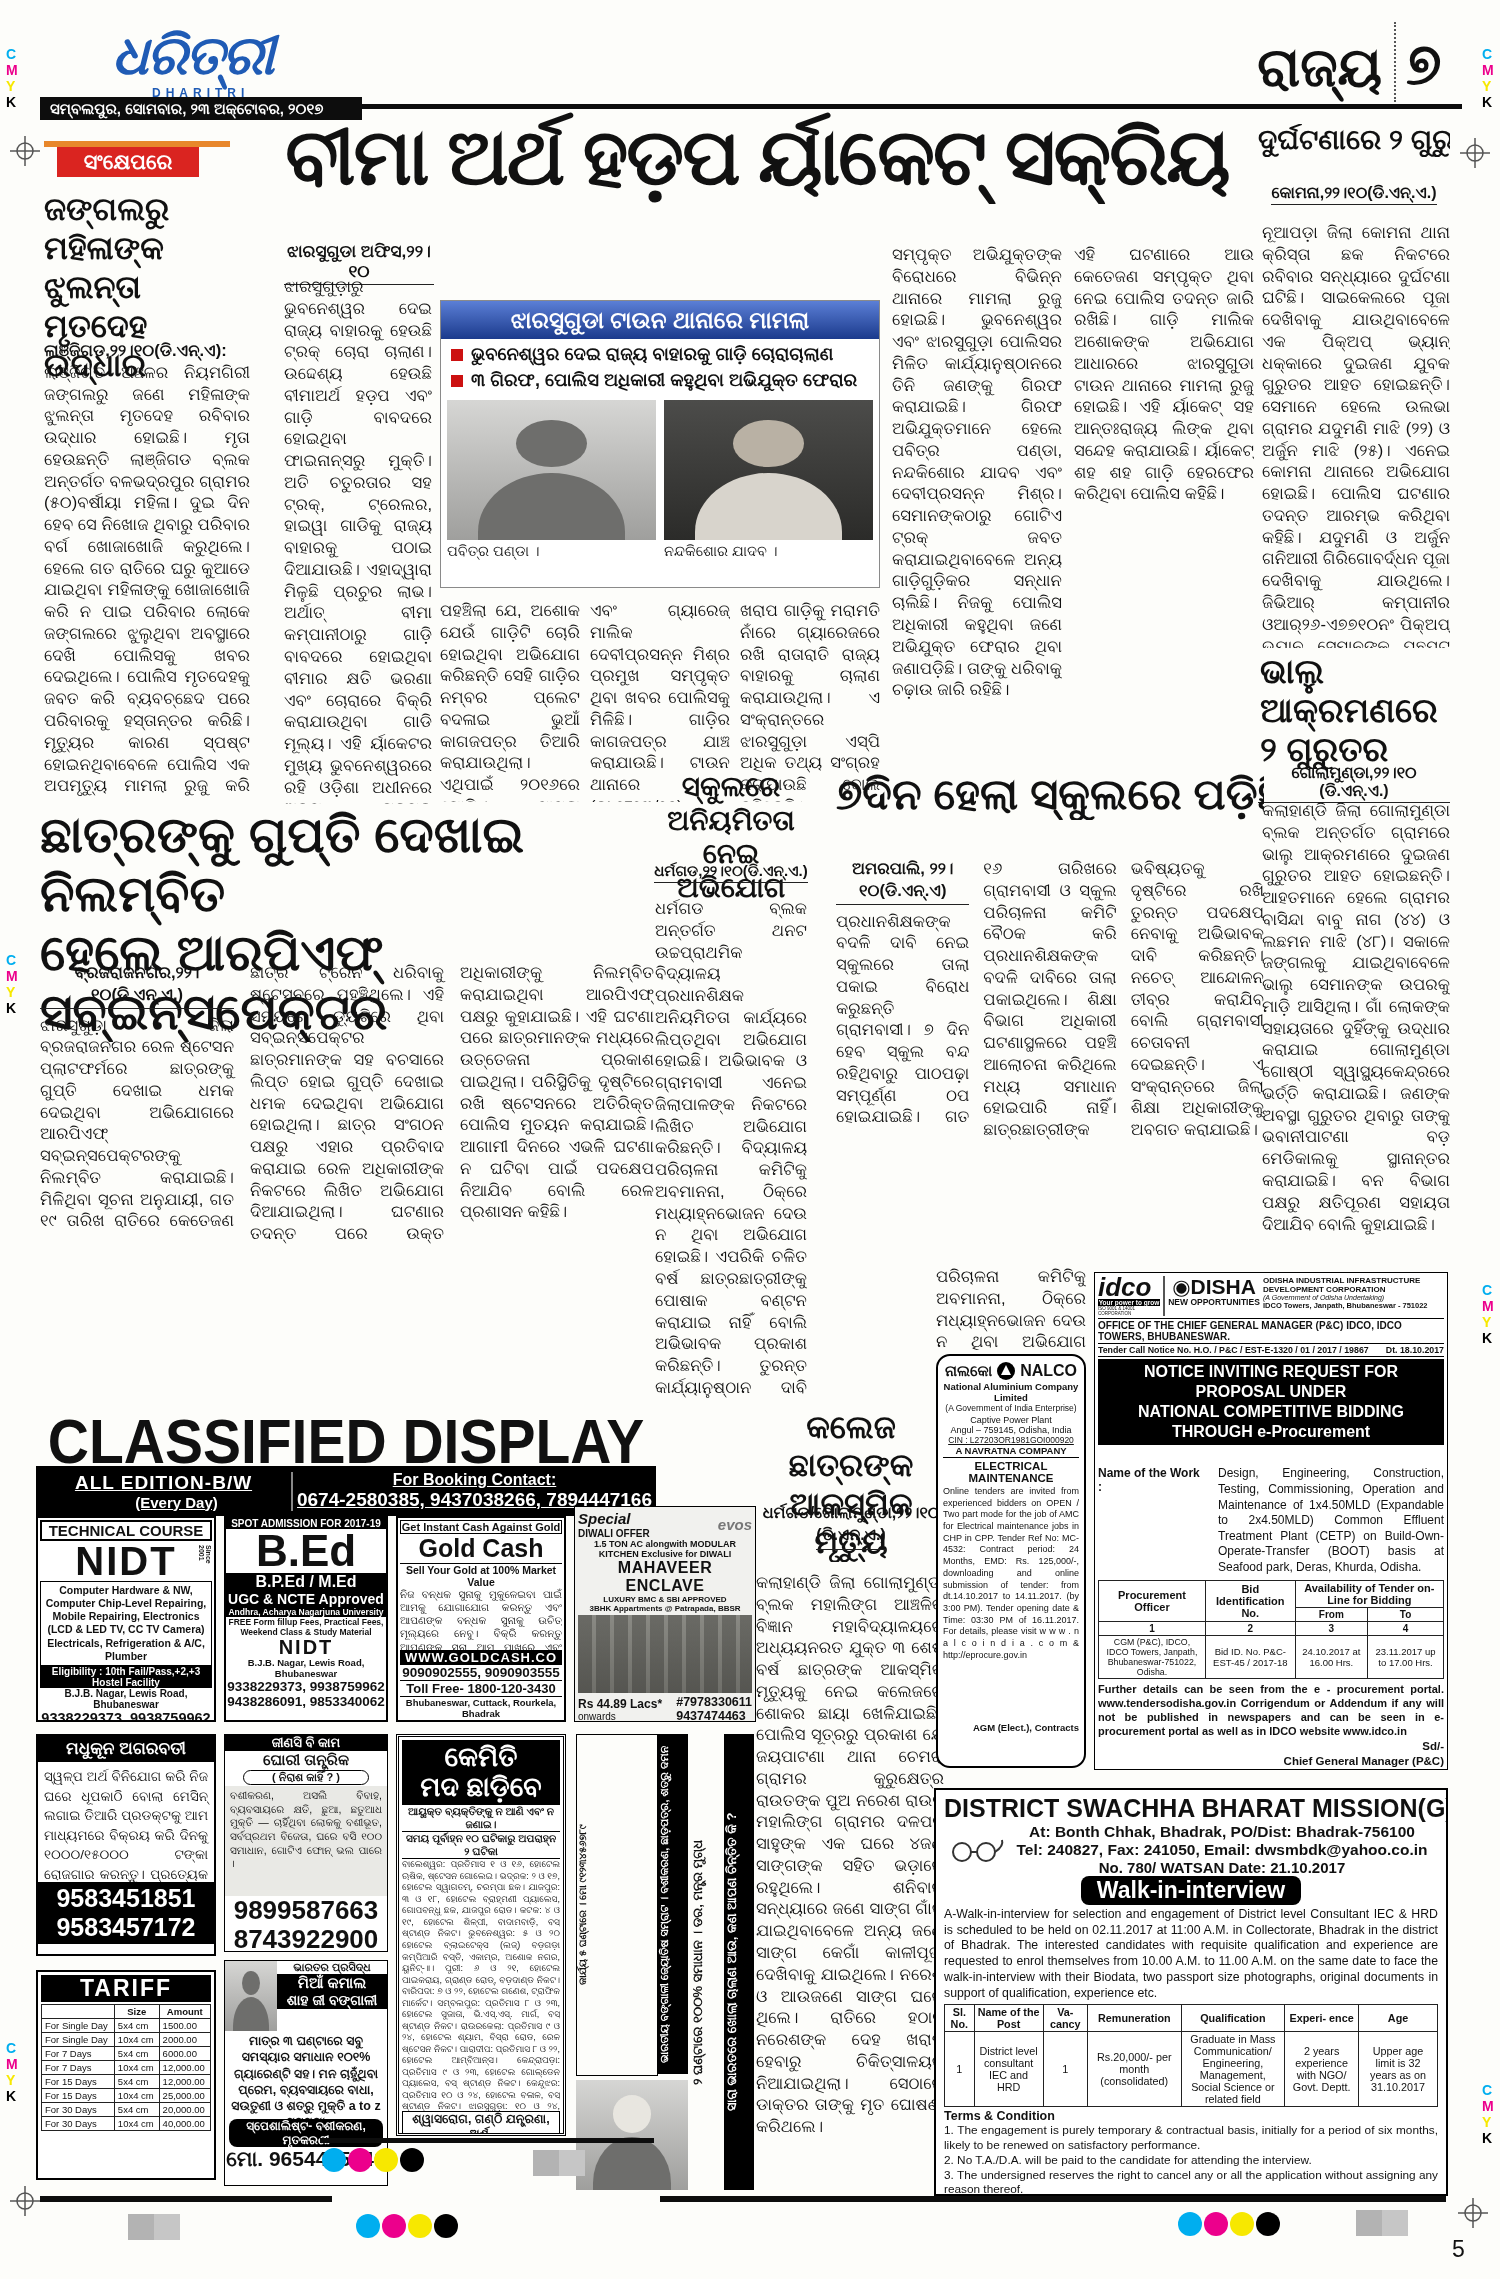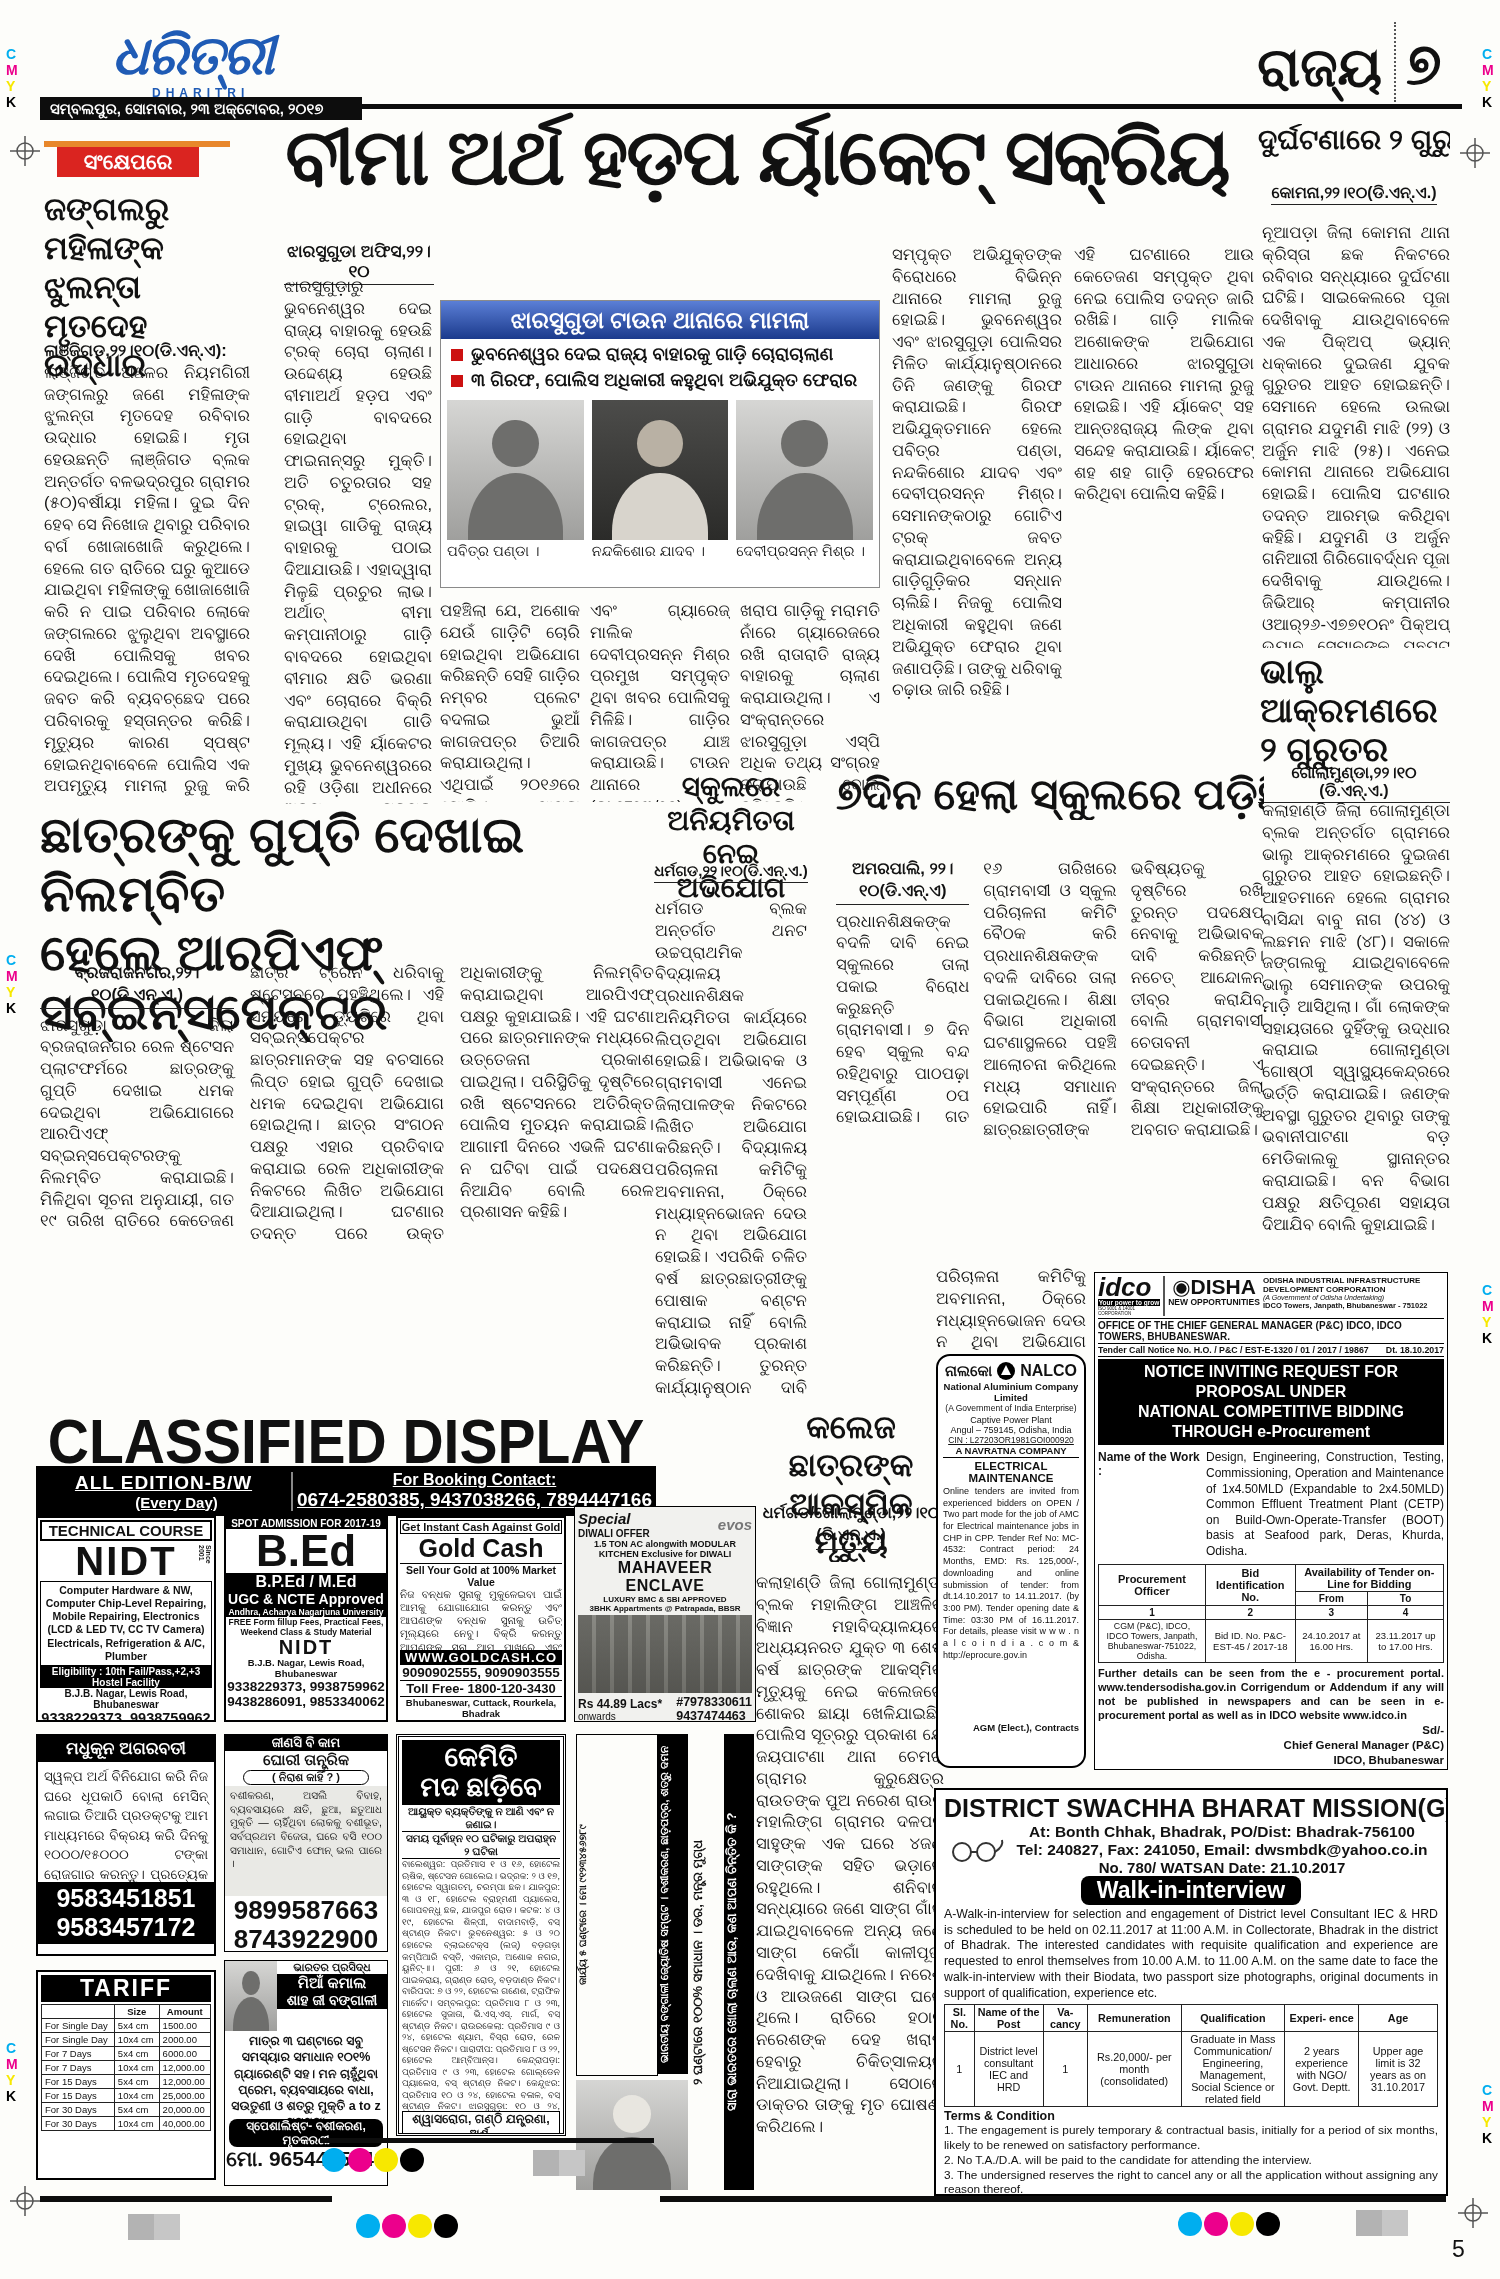--- a/index.html
+++ b/index.html
@@ -145,27 +145,20 @@
           </div>
         <div class="cap">ପବିତ୍ର ପଣ୍ଡା ।</div>
       </div>
       <div style="flex:1">
         <div class="ph" style="height:140px;background:linear-gradient(180deg,#4c4c4a,#2b2b29);">
             <div class="hd" style="background:#b9b1a4;"></div>
             <div class="sh" style="background:#d8d4cc;"></div>
           </div>
         <div class="cap">ନନ୍ଦକିଶୋର ଯାଦବ ।</div>
       </div>
-      <div style="flex:1">
-        <div class="ph" style="height:140px;">
-            <div class="hd"></div>
-            <div class="sh"></div>
-          </div>
-        <div class="cap">ଦେବୀପ୍ରସନ୍ନ ମିଶ୍ର ।</div>
-      </div>
     </div>
   </div>
 
   <div class="abs jt ob" style="left:440px;top:600px;width:140px;height:202px;">ପହଞ୍ଚିଲା ଯେ, ଅଶୋକ ଯେଉଁ ଗାଡ଼ିଟି ଚୋରି ହୋଇଥିବା ଅଭିଯୋଗ କରିଛନ୍ତି ସେହି ଗାଡ଼ିର ନମ୍ବର ପ୍ଲେଟ ବଦଳାଇ ଭୁଆଁ କାଗଜପତ୍ର ତିଆରି କରାଯାଉଥିଲା। ଏଥିପାଇଁ ୨୦୧୬ରେ ଗୋଟିଏ ମାମଲା (ନଂ.୪୬୧/୧୬) ରୁଜୁ ହୋଇଥିଲା। ଗାଡ଼ି ମାଲିକଙ୍କ ଅଭିଯୋଗ ଆଧାରରେ ତଦନ୍ତ ଚାଲିଛି।</div>
   <div class="abs jt ob" style="left:590px;top:600px;width:140px;height:202px;">ଏବଂ ଗ୍ୟାରେଜ୍ ମାଲିକ ଦେବୀପ୍ରସନ୍ନ ମିଶ୍ର ପ୍ରମୁଖ ସମ୍ପୃକ୍ତ ଥିବା ଖବର ପୋଲିସକୁ ମିଳିଛି। ଗାଡ଼ିର କାଗଜପତ୍ର ଯାଞ୍ଚ କରାଯାଉଛି। ଟାଉନ ଥାନାରେ (ନଂ.୨୮୨୩/୧୭) ମାମଲା ରୁଜୁ ହୋଇ ଘଟଣାର ତଦନ୍ତ ଜାରି ରହିଛି ବୋଲି ପୋଲିସ ସୂତ୍ରରୁ ଜଣାପଡ଼ିଛି।</div>
   <div class="abs jt ob" style="left:740px;top:600px;width:140px;height:202px;">ଖରାପ ଗାଡ଼ିକୁ ମରାମତି ନାଁରେ ଗ୍ୟାରେଜରେ ରଖି ରାତାରାତି ରାଜ୍ୟ ବାହାରକୁ ଚାଲାଣ କରାଯାଉଥିଲା। ଏ ସଂକ୍ରାନ୍ତରେ ଝାରସୁଗୁଡ଼ା ଏସ୍‌ପି ଅଧିକ ତଥ୍ୟ ସଂଗ୍ରହ କରାଯାଉଛି ବୋଲି କହିଛନ୍ତି।</div>
   <div class="abs jt ob" style="left:892px;top:244px;width:170px;height:558px;">ସମ୍ପୃକ୍ତ ଅଭିଯୁକ୍ତଙ୍କ ବିରୋଧରେ ବିଭିନ୍ନ ଥାନାରେ ମାମଲା ରୁଜୁ ହୋଇଛି। ଭୁବନେଶ୍ୱର ଏବଂ ଝାରସୁଗୁଡ଼ା ପୋଲିସର ମିଳିତ କାର୍ଯ୍ୟାନୁଷ୍ଠାନରେ ତିନି ଜଣଙ୍କୁ ଗିରଫ କରାଯାଇଛି। ଗିରଫ ଅଭିଯୁକ୍ତମାନେ ହେଲେ ପବିତ୍ର ପଣ୍ଡା, ନନ୍ଦକିଶୋର ଯାଦବ ଏବଂ ଦେବୀପ୍ରସନ୍ନ ମିଶ୍ର। ସେମାନଙ୍କଠାରୁ ଗୋଟିଏ ଟ୍ରକ୍ ଜବତ କରାଯାଇଥିବାବେଳେ ଅନ୍ୟ ଗାଡ଼ିଗୁଡ଼ିକର ସନ୍ଧାନ ଚାଲିଛି। ନିଜକୁ ପୋଲିସ ଅଧିକାରୀ କହୁଥିବା ଜଣେ ଅଭିଯୁକ୍ତ ଫେରାର ଥିବା ଜଣାପଡ଼ିଛି। ତାଙ୍କୁ ଧରିବାକୁ ଚଢ଼ାଉ ଜାରି ରହିଛି।</div>
   <div class="abs jt ob" style="left:1074px;top:244px;width:180px;height:558px;">ଏହି ଘଟଣାରେ ଆଉ କେତେଜଣ ସମ୍ପୃକ୍ତ ଥିବା ନେଇ ପୋଲିସ ତଦନ୍ତ ଜାରି ରଖିଛି। ଗାଡ଼ି ମାଲିକ ଅଶୋକଙ୍କ ଅଭିଯୋଗ ଆଧାରରେ ଝାରସୁଗୁଡା ଟାଉନ ଥାନାରେ ମାମଲା ରୁଜୁ ହୋଇଛି। ଏହି ର୍ୟାକେଟ୍ ସହ ଆନ୍ତଃରାଜ୍ୟ ଲିଙ୍କ ଥିବା ସନ୍ଦେହ କରାଯାଉଛି। ର୍ୟାକେଟ୍ ଶହ ଶହ ଗାଡ଼ି ହେରଫେର କରିଥିବା ପୋଲିସ କହିଛି।</div>
 
   <div class="abs b ctr nowrap" style="left:1258px;top:124px;width:192px;font-size:28px;overflow:hidden;">ଦୁର୍ଘଟଣାରେ ୨ ଗୁରୁତର</div>
@@ -444,21 +437,21 @@
     </div>
     <div class="b" style="font-size:10px;border-bottom:1px solid #000;padding:1px 0;">OFFICE OF THE CHIEF GENERAL MANAGER (P&amp;C) IDCO, IDCO TOWERS, BHUBANESWAR.</div>
     <div style="display:flex;justify-content:space-between;font-size:8.8px;font-weight:bold;border-bottom:1px solid #000;padding:1px 0;">
       <span>Tender Call Notice No. H.O. / P&amp;C / EST-E-1320 / 01 / 2017 / 19867</span>
         <span>Dt. 18.10.2017</span>
     </div>
     <div class="kbar" style="font-size:16px;line-height:1.25;padding:3px 0;margin-top:2px;">
       <div>NOTICE INVITING REQUEST FOR PROPOSAL UNDER</div>
         <div>NATIONAL COMPETITIVE  BIDDING THROUGH e-Procurement</div>
     </div>
-    <div style="display:flex;gap:4px;margin-top:5px;">
+    <div style="display:flex;gap:16px;margin-top:21px;">
       <div class="b" style="flex:0 0 104px;font-size:12px;">Name of the Work :</div>
       <div class="jt" style="flex:1;font-size:12px;line-height:1.3;">Design, Engineering, Construction, Testing, Commissioning, Operation and Maintenance of 1x4.50MLD (Expandable to 2x4.50MLD) Common Effluent Treatment Plant (CETP) on Build-Own-Operate-Transfer (BOOT) basis at Seafood park, Deras, Khurda, Odisha.</div>
     </div>
     <table class="tb" style="font-size:10px;margin-top:4px;">
       <tbody>
           <tr>
         <th rowspan="2" style="width:31%;font-size:11px;">Procurement Officer</th>
         <th rowspan="2" style="width:26%;font-size:11px;">Bid Identification No.</th>
         <th colspan="2" style="font-size:11px;">Availability of Tender on-Line for Bidding</th>
       </tr>

